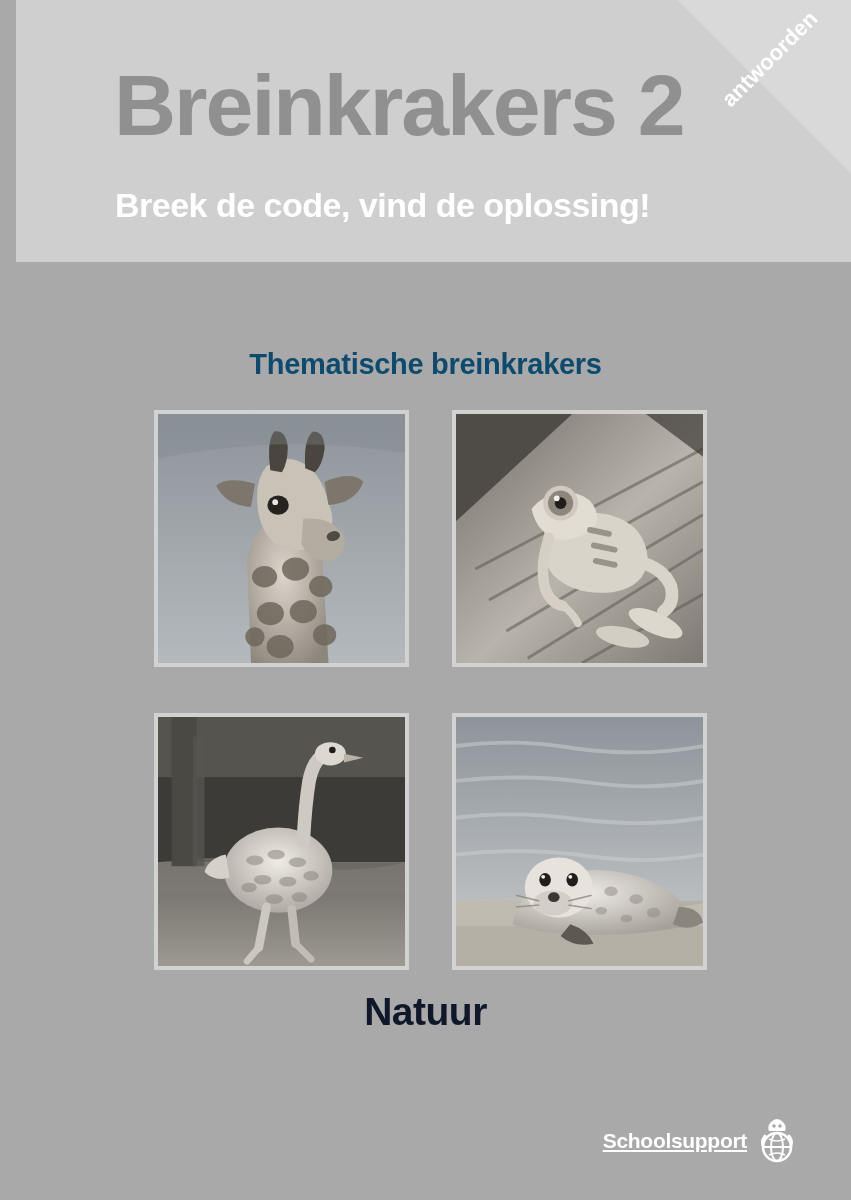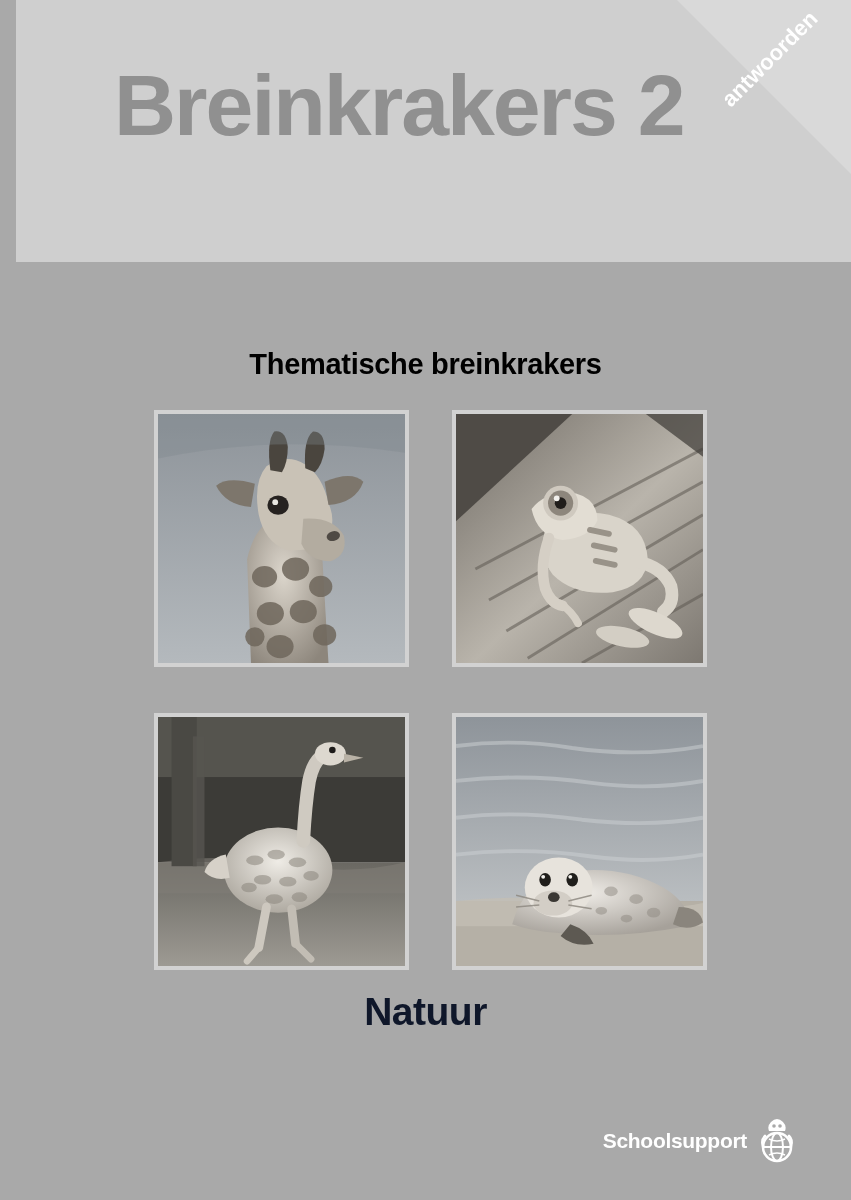--- a/index.html
+++ b/index.html
@@ -100,21 +100,21 @@
     background: #a9a9a9;
   }
   .theme-title {
     position: absolute;
     left: 0;
     top: 86px;
     width: 851px;
     text-align: center;
     font-size: 29px;
     font-weight: bold;
-    color: #000000;
+    color: #0c4a6e;
     letter-spacing: -0.3px;
   }
   .category-title {
     position: absolute;
     left: 0;
     top: 728px;
     width: 851px;
     text-align: center;
     font-size: 39px;
     font-weight: bold;
@@ -158,34 +158,36 @@
     bottom: 0;
     display: flex;
     align-items: center;
     gap: 10px;
   }
   .logo-text {
     font-size: 21px;
     font-weight: bold;
     color: #ffffff;
     letter-spacing: -0.3px;
+    text-decoration: underline;
   }
   .logo-mark {
     width: 40px;
     height: 46px;
   }
 </style>
 </head>
 <body>
 
 <div class="page">
 
   <div class="header-band">
     <div class="header-inner">
       <div class="main-title">Breinkrakers 2</div>
+      <div class="subtitle">Breek de code, vind de oplossing!</div>
     </div>
 
     <div class="corner-ribbon">
       <div class="tri"></div>
       <div class="ribbon-label">antwoorden</div>
     </div>
   </div>
 
   <div class="body-area">
 

